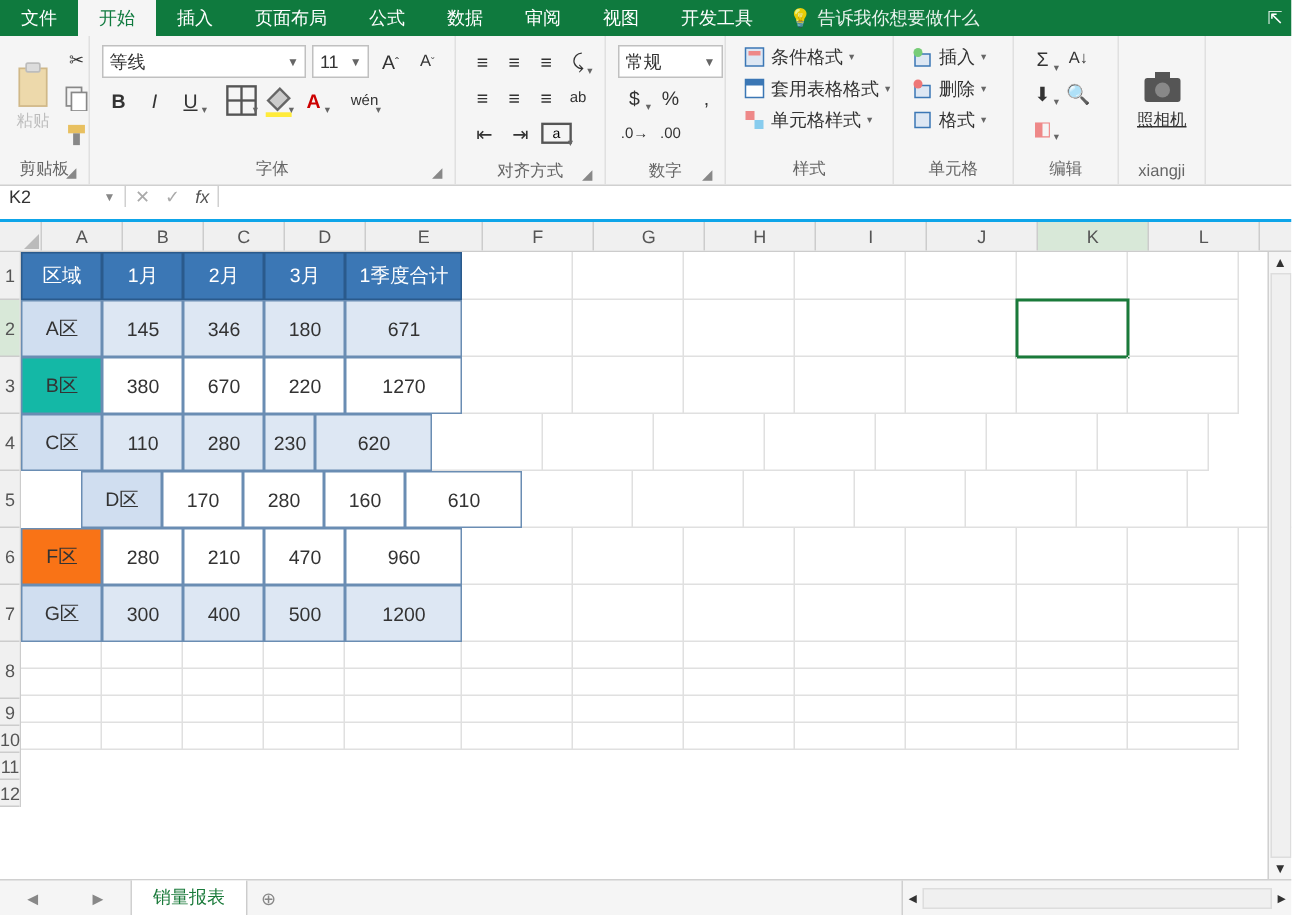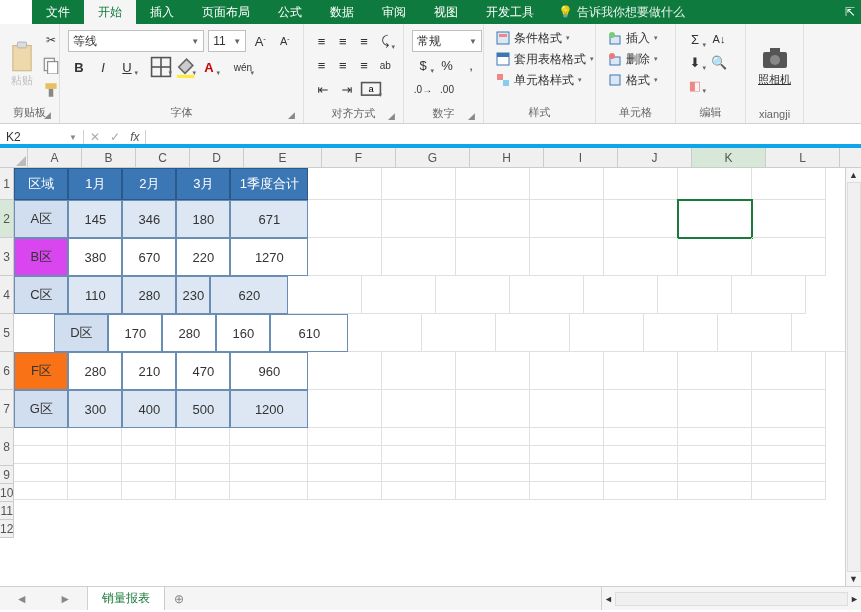--- a/index.html
+++ b/index.html
@@ -1,19 +1,19 @@
 <!DOCTYPE html>
 <html><head>
 <meta charset="utf-8">
 <style>
 * { margin: 0; padding: 0; box-sizing: border-box; font-family: "Microsoft YaHei", sans-serif; }
 body { width: 861px; height: 612px; background: #fff; overflow: hidden; font-size: 12px; color: #333; }
 
 
-.menubar { background: #0f7a3e; height: 24px; display: flex; align-items: stretch; color: #fff; margin-left: 32px; }
+.menubar { background: #0f7a3e; height: 24px; display: flex; align-items: stretch; color: #fff; }
 .menubar .tab { padding: 0 14px; display: flex; align-items: center; cursor: pointer; font-size: 12px; }
 .menubar .tab.active { background: #f5f5f5; color: #0f7a3e; }
 .menubar .tell { display: flex; align-items: center; gap: 4px; opacity: .9; padding: 0 10px; }
 .menubar .rightcorner { margin-left: auto; padding: 0 6px; display: flex; align-items: center; }
 
 
 .ribbon { height: 100px; background: #f5f5f5; border-bottom: 1px solid #d0d0d0; display: flex; }
 .group { border-right: 1px solid #e0e0e0; display: flex; flex-direction: column; padding: 2px 6px 0; }
 .group-body { flex: 1; display: flex; }
 .group-label { text-align: center; font-size: 11px; color: #666; padding: 2px 0 3px; position: relative; }
@@ -39,21 +39,21 @@
 
 
 .vgroup-body { flex-direction: column; gap: 2px; padding: 4px 2px; align-items: flex-start;}
 .stack-body { flex-direction: column; gap: 1px; padding: 2px 2px; }
 .stackbtn { display: flex; align-items: center; gap: 4px; height: 20px; padding: 0 4px; cursor: pointer; white-space: nowrap;}
 .stackbtn svg, .stackbtn .ico { width: 14px; height: 14px; flex-shrink:0;}
 
 .big-col { display: flex; flex-direction: column; align-items: center; justify-content: center; padding: 2px 6px; text-decoration: underline;}
 
 
-.fbar { height: 24px; border-bottom: 4px solid #0ea5e9; display: flex; align-items: flex-end; background:#fff;}
+.fbar { height: 24px; border-bottom: 2px solid #0ea5e9; display: flex; align-items: flex-start; background:#fff;}
 .namebox { width: 84px; border-right: 1px solid #d0d0d0; display: flex; align-items: center; padding: 0 6px; }
 .namebox .arrow { margin-left: auto; font-size: 8px; color: #888; }
 .fx-btns { display: flex; align-items: center; border-right: 1px solid #d0d0d0; padding: 0 6px; gap: 10px; color:#aaa;}
 .fx-btns .fx { font-style: italic; color:#555;}
 .fx-input { flex: 1; padding: 0 6px; display:flex; align-items:center;}
 
 
 .gridwrap { position: relative; height: 438px; overflow: hidden; }
 .colhdr-row { display: flex; height: 20px; background: #f0f0f0; border-bottom: 1px solid #ccc; }
 .corner { width: 28px; border-right: 1px solid #ccc; background:#f0f0f0; display:flex; align-items:flex-end; justify-content:flex-end; padding:1px;}
@@ -405,21 +405,21 @@
           <div class="cell td band0" style="width: 78px; height: 38px;">671</div>
           <div class="cell" style="width: 74px; height: 38px;"></div>
           <div class="cell" style="width: 74px; height: 38px;"></div>
           <div class="cell" style="width: 74px; height: 38px;"></div>
           <div class="cell" style="width: 74px; height: 38px;"></div>
           <div class="cell" style="width: 74px; height: 38px;"></div>
           <div class="cell active-cell" style="width: 74px; height: 38px;"></div>
           <div class="cell" style="width: 74px; height: 38px;"></div>
         </div>
         <div class="row" style="height: 38px;">
-          <div class="cell td band1" style="width: 54px; height: 38px; background: #d946ef;">B区</div>
+          <div class="cell td band1" style="width: 54px; height: 38px; background: #14b8a6;">B区</div>
           <div class="cell td band1" style="width: 54px; height: 38px;">380</div>
           <div class="cell td band1" style="width: 54px; height: 38px;">670</div>
           <div class="cell td band1" style="width: 54px; height: 38px;">220</div>
           <div class="cell td band1" style="width: 78px; height: 38px;">1270</div>
           <div class="cell" style="width: 74px; height: 38px;"></div>
           <div class="cell" style="width: 74px; height: 38px;"></div>
           <div class="cell" style="width: 74px; height: 38px;"></div>
           <div class="cell" style="width: 74px; height: 38px;"></div>
           <div class="cell" style="width: 74px; height: 38px;"></div>
           <div class="cell" style="width: 74px; height: 38px;"></div>

